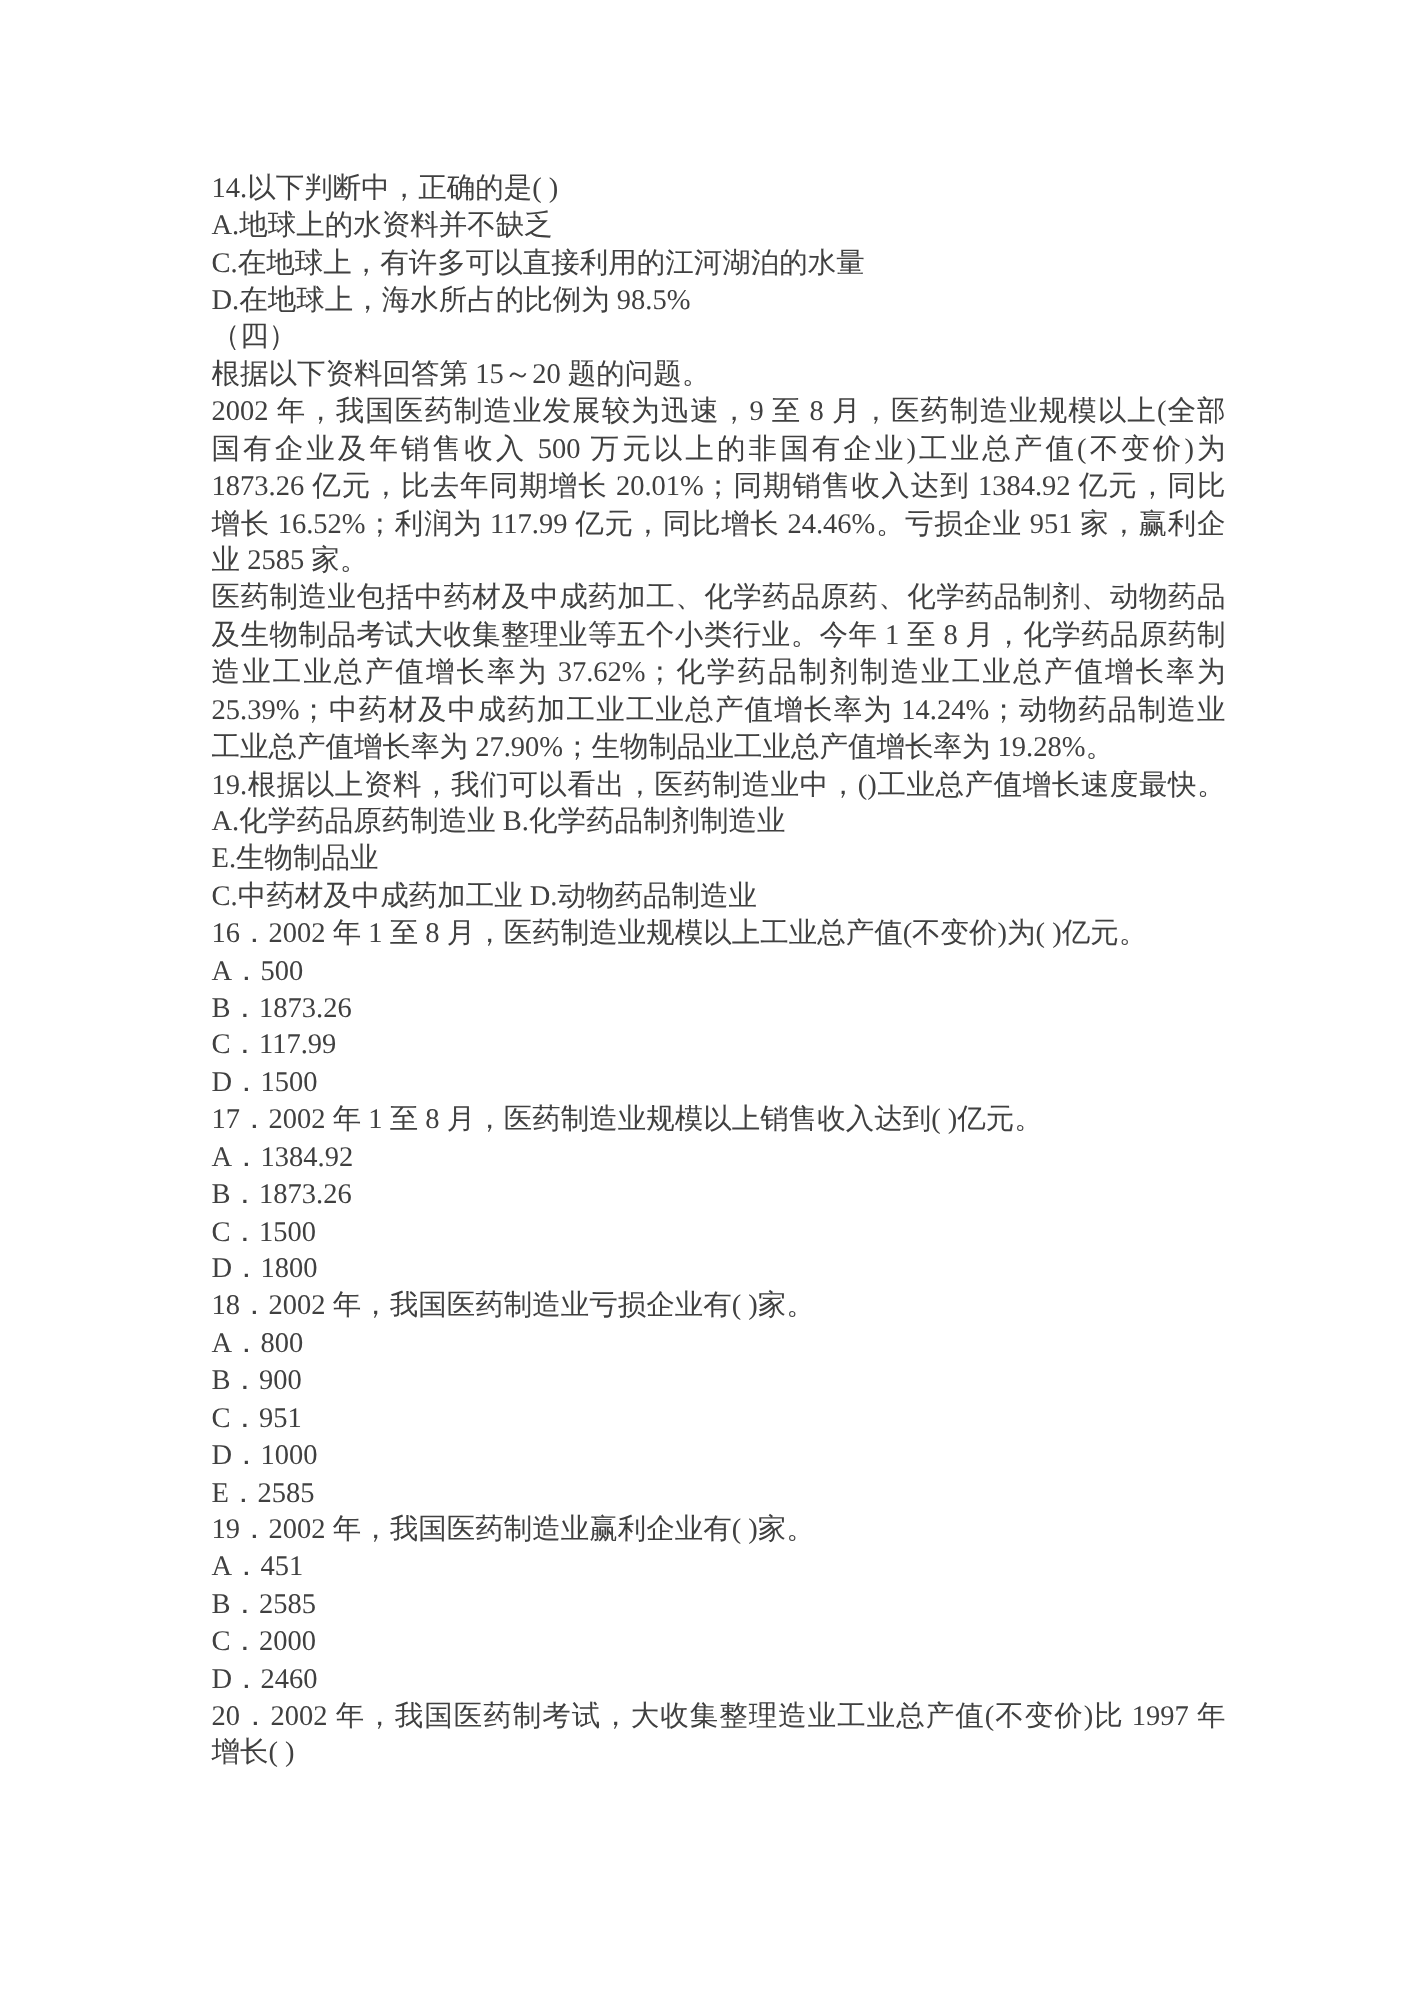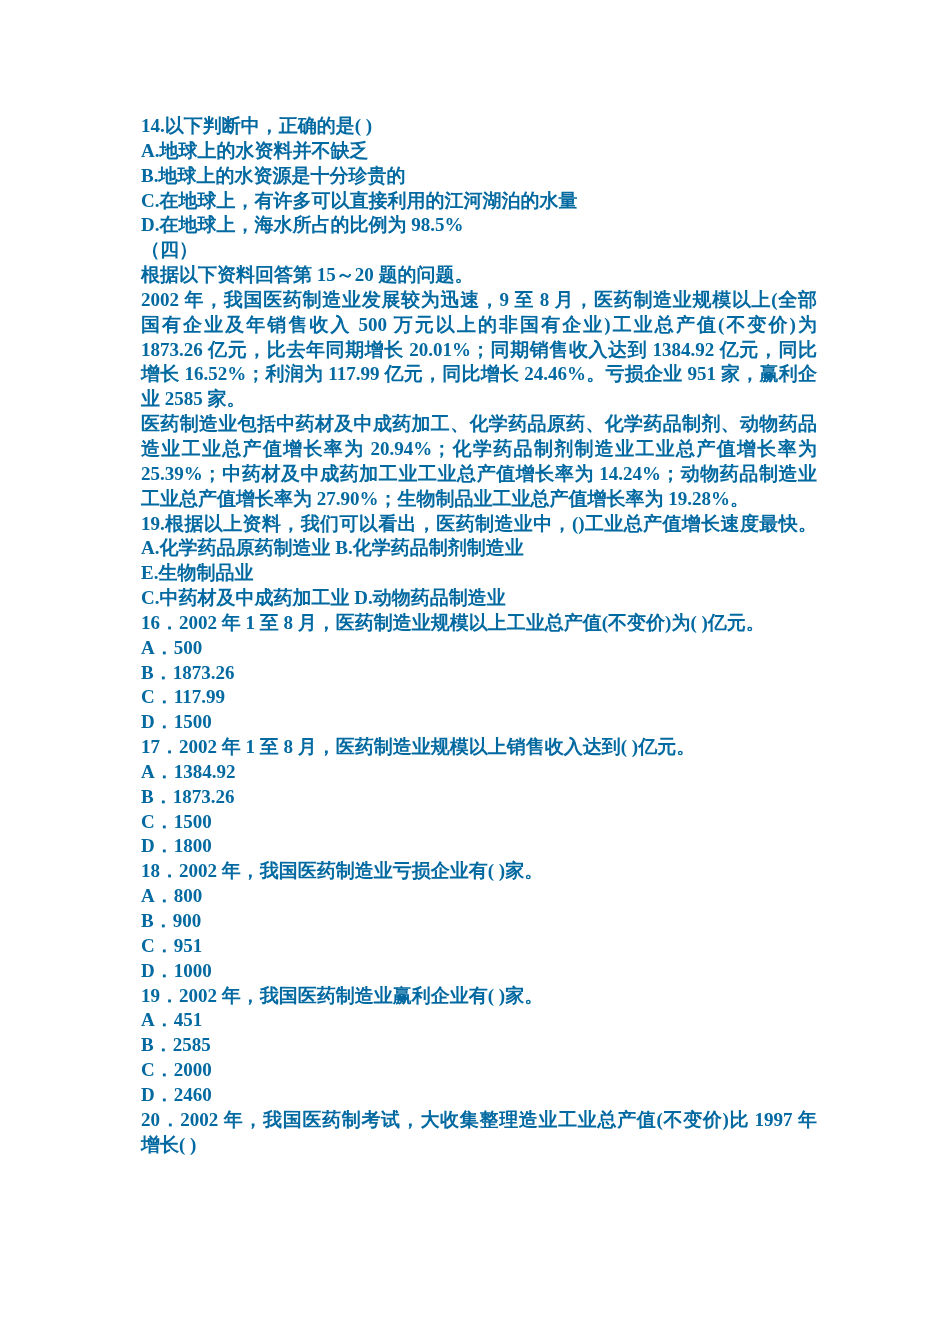--- a/index.html
+++ b/index.html
@@ -11,53 +11,53 @@
     width: 950px;
     height: 1344px;
     position: relative;
     overflow: hidden;
   }
   .doc-page {
     position: absolute;
     left: 141px;
     top: 114px;
     width: 676px;
-    color: #0369a1;
+    color: #404040;
     font-family: "Liberation Serif", "DejaVu Serif", serif;
     font-size: 19px;
     line-height: 24.85px;
-    font-weight: 700;
+    font-weight: 400;
   }
   .line {
     white-space: pre-wrap;
     min-height: 24.85px;
   }
   .line.fill {
     text-align: justify;
     text-align-last: justify;
   }
 </style>
 </head>
 <body>
 
 <div class="doc-page">
   <div class="line">14.以下判断中，正确的是( )</div>
   <div class="line">A.地球上的水资料并不缺乏</div>
-  <div class="line">B.地球上的水资源是十分珍贵的</div>
   <div class="line">C.在地球上，有许多可以直接利用的江河湖泊的水量</div>
   <div class="line">D.在地球上，海水所占的比例为 98.5%</div>
   <div class="line">（四）</div>
   <div class="line">根据以下资料回答第 15～20 题的问题。</div>
   <div class="line fill">2002 年，我国医药制造业发展较为迅速，9 至 8 月，医药制造业规模以上(全部</div>
   <div class="line fill">国有企业及年销售收入 500 万元以上的非国有企业)工业总产值(不变价)为</div>
   <div class="line fill">1873.26 亿元，比去年同期增长 20.01%；同期销售收入达到 1384.92 亿元，同比</div>
   <div class="line fill">增长 16.52%；利润为 117.99 亿元，同比增长 24.46%。亏损企业 951 家，赢利企</div>
   <div class="line">业 2585 家。</div>
   <div class="line fill">医药制造业包括中药材及中成药加工、化学药品原药、化学药品制剂、动物药品</div>
-  <div class="line fill">造业工业总产值增长率为 20.94%；化学药品制剂制造业工业总产值增长率为</div>
+  <div class="line fill">及生物制品考试大收集整理业等五个小类行业。今年 1 至 8 月，化学药品原药制</div>
+  <div class="line fill">造业工业总产值增长率为 37.62%；化学药品制剂制造业工业总产值增长率为</div>
   <div class="line fill">25.39%；中药材及中成药加工业工业总产值增长率为 14.24%；动物药品制造业</div>
   <div class="line">工业总产值增长率为 27.90%；生物制品业工业总产值增长率为 19.28%。</div>
   <div class="line fill">19.根据以上资料，我们可以看出，医药制造业中，()工业总产值增长速度最快。</div>
   <div class="line">A.化学药品原药制造业 B.化学药品制剂制造业</div>
   <div class="line">E.生物制品业</div>
   <div class="line">C.中药材及中成药加工业 D.动物药品制造业</div>
   <div class="line">16．2002 年 1 至 8 月，医药制造业规模以上工业总产值(不变价)为( )亿元。</div>
   <div class="line">A．500</div>
   <div class="line">B．1873.26</div>
   <div class="line">C．117.99</div>
@@ -65,20 +65,21 @@
   <div class="line">17．2002 年 1 至 8 月，医药制造业规模以上销售收入达到( )亿元。</div>
   <div class="line">A．1384.92</div>
   <div class="line">B．1873.26</div>
   <div class="line">C．1500</div>
   <div class="line">D．1800</div>
   <div class="line">18．2002 年，我国医药制造业亏损企业有( )家。</div>
   <div class="line">A．800</div>
   <div class="line">B．900</div>
   <div class="line">C．951</div>
   <div class="line">D．1000</div>
+  <div class="line">E．2585</div>
   <div class="line">19．2002 年，我国医药制造业赢利企业有( )家。</div>
   <div class="line">A．451</div>
   <div class="line">B．2585</div>
   <div class="line">C．2000</div>
   <div class="line">D．2460</div>
   <div class="line fill">20．2002 年，我国医药制考试，大收集整理造业工业总产值(不变价)比 1997 年</div>
   <div class="line">增长( )</div>
 </div>
 
 </body></html>

